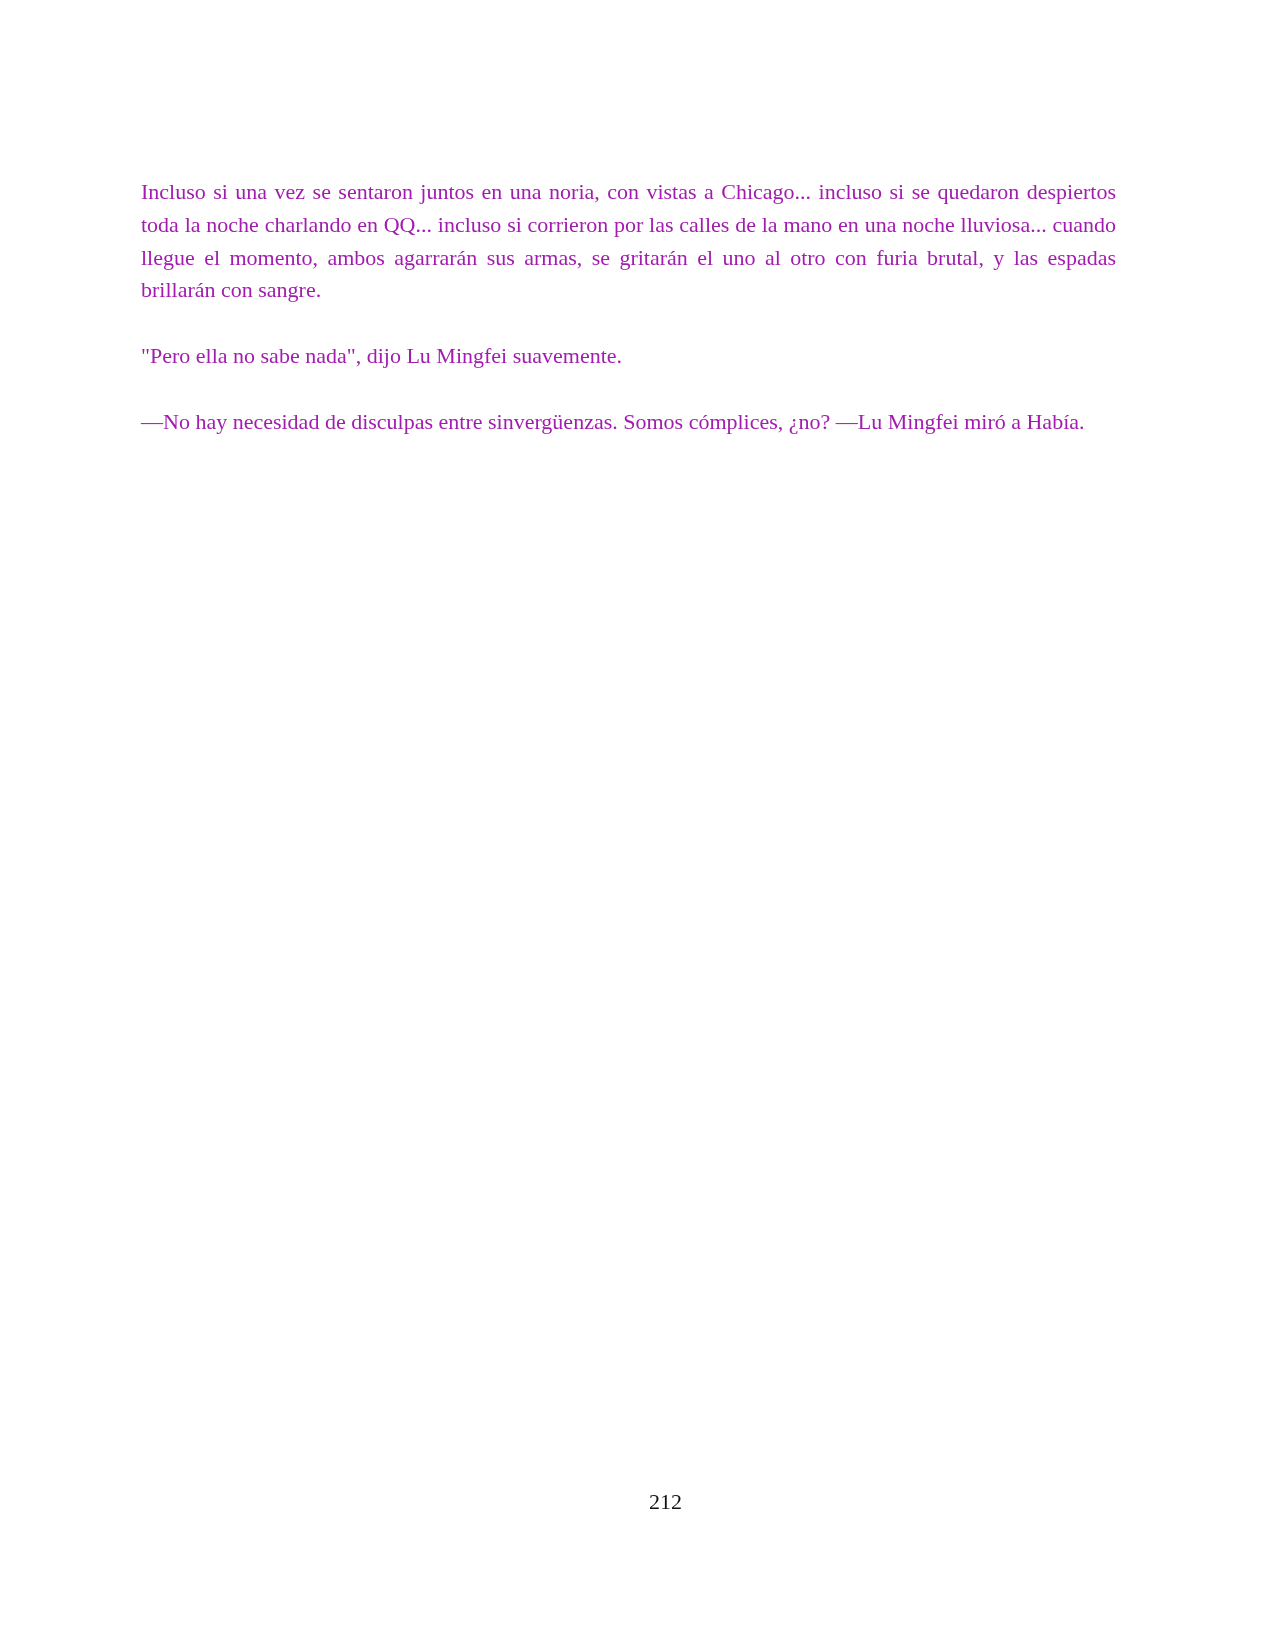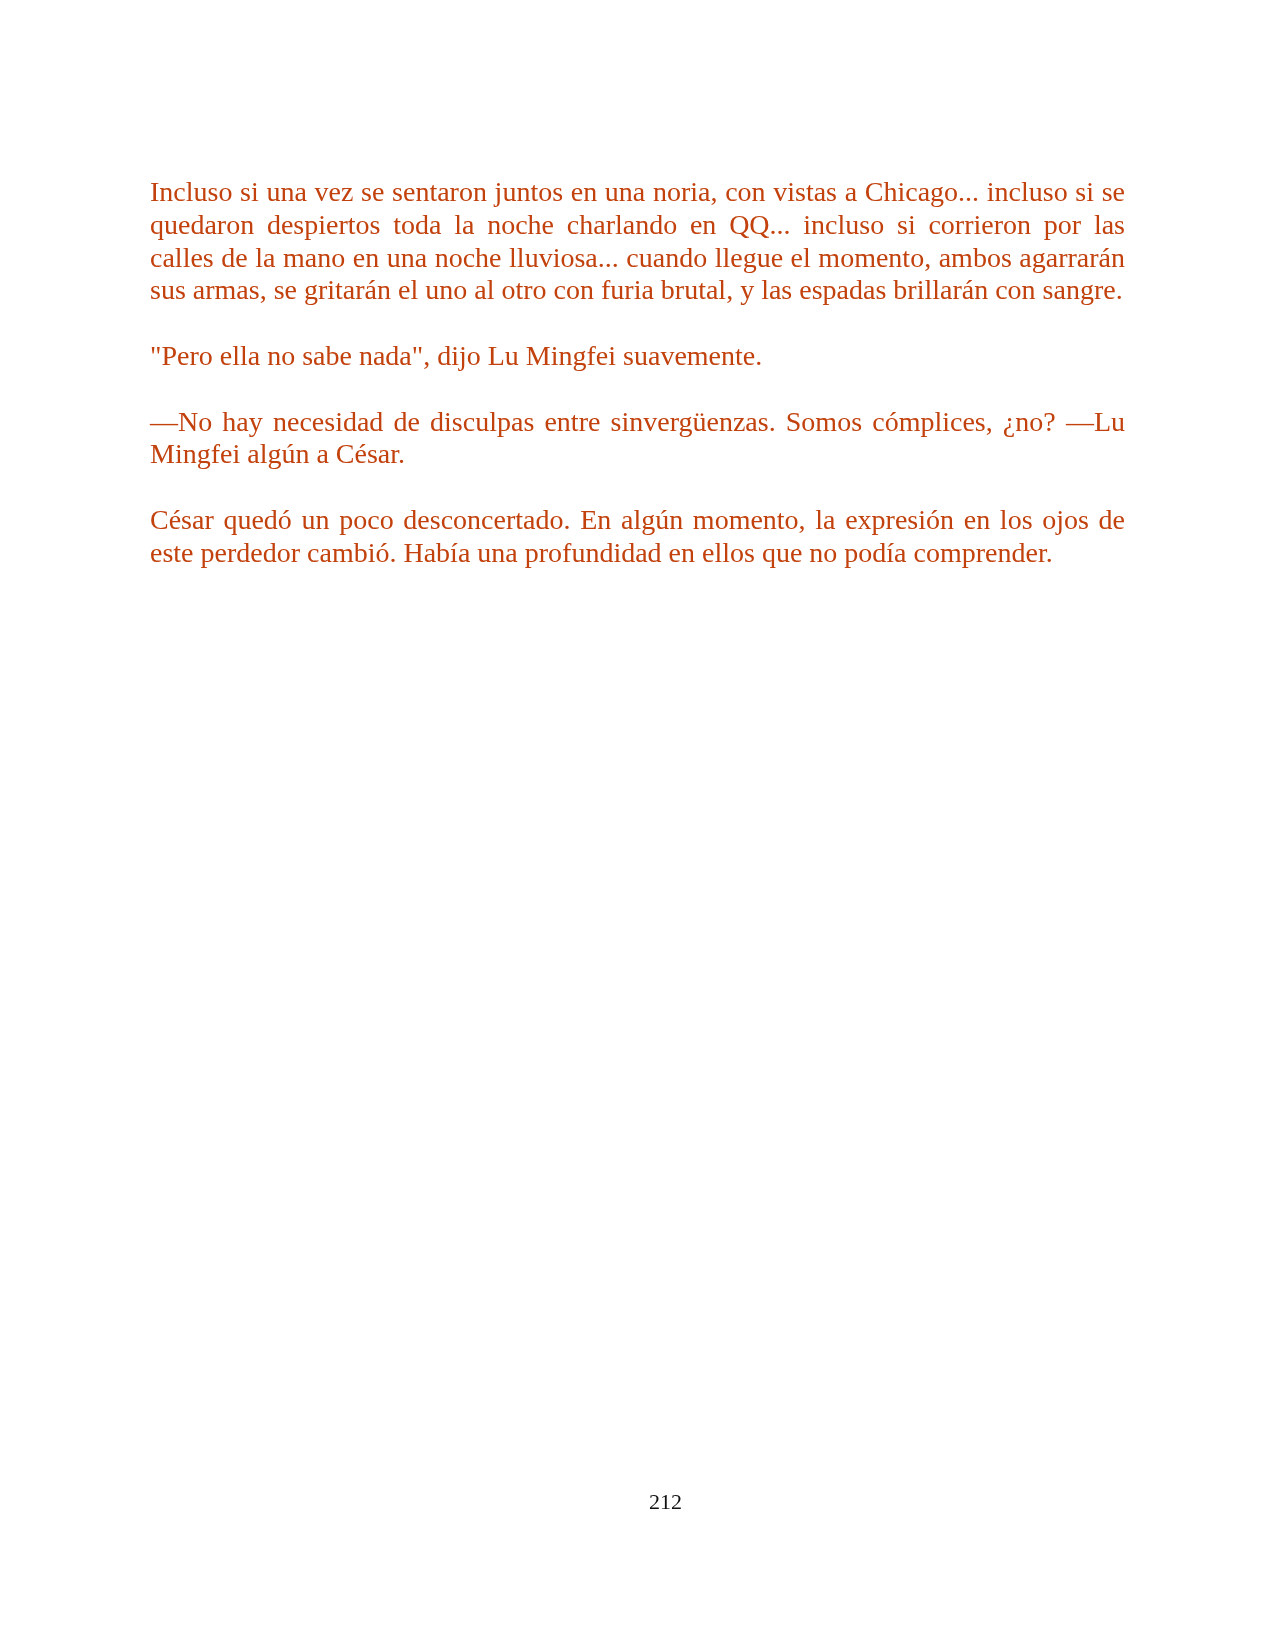--- a/index.html
+++ b/index.html
@@ -8,27 +8,27 @@
       background: #ffffff;
     }
     body {
       width: 1275px;
       height: 1650px;
       position: relative;
       overflow: hidden;
     }
     .page {
       position: absolute;
-      left: 150px;
+      left: 141px;
       top: 176px;
       width: 975px;
       font-family: "Liberation Serif", "DejaVu Serif", serif;
-      font-size: 28px;
+      font-size: 22px;
       line-height: 32.8px;
-      color: #c2410c;
+      color: #a21caf;
     }
     .para {
       margin: 0 0 32.8px 0;
       text-align: justify;
       text-align-last: left;
     }
     .page-number {
       position: absolute;
       left: 0;
       width: 1275px;
@@ -39,17 +39,16 @@
       color: #111111;
       padding-left: 28px;
     }
   </style>
 </head>
 <body>
 
 <div class="page">
   <p class="para">Incluso si una vez se sentaron juntos en una noria, con vistas a Chicago... incluso si se quedaron despiertos toda la noche charlando en QQ... incluso si corrieron por las calles de la mano en una noche lluviosa... cuando llegue el momento, ambos agarrarán sus armas, se gritarán el uno al otro con furia brutal, y las espadas brillarán con sangre.</p>
   <p class="para">"Pero ella no sabe nada", dijo Lu Mingfei suavemente.</p>
-  <p class="para">—No hay necesidad de disculpas entre sinvergüenzas. Somos cómplices, ¿no? —Lu Mingfei algún a César.</p>
-  <p class="para">César quedó un poco desconcertado. En algún momento, la expresión en los ojos de este perdedor cambió. Había una profundidad en ellos que no podía comprender.</p>
+  <p class="para">—No hay necesidad de disculpas entre sinvergüenzas. Somos cómplices, ¿no? —Lu Mingfei miró a Había.</p>
 </div>
 
 <div class="page-number">212</div>
 
 </body></html>

